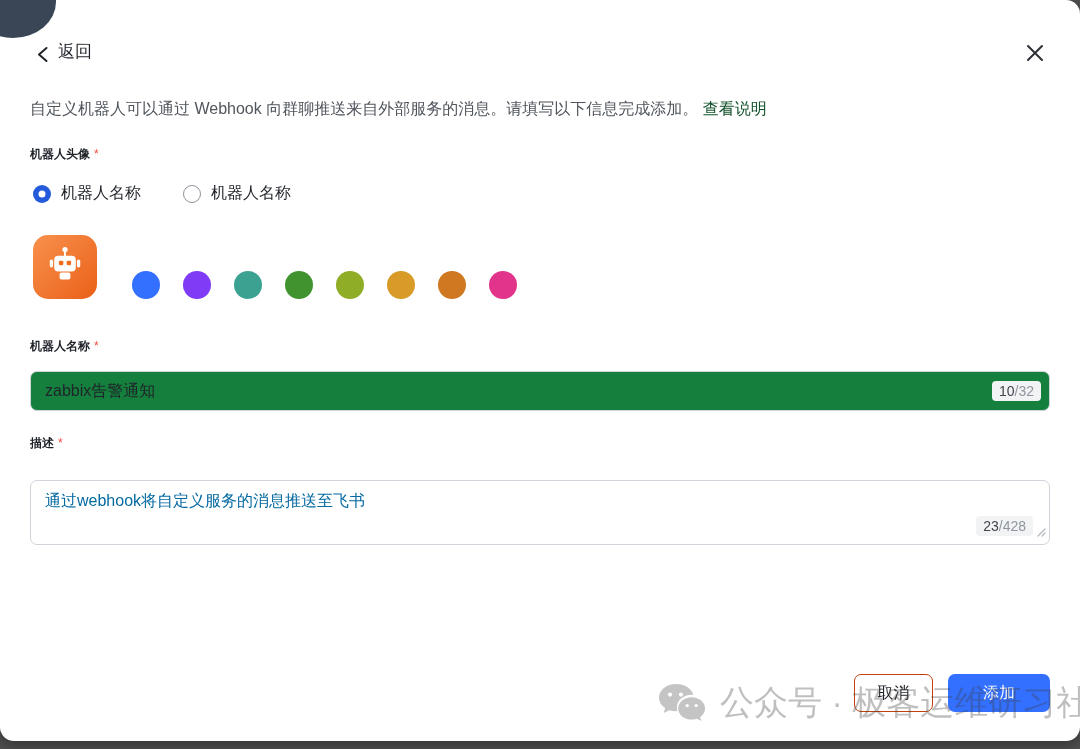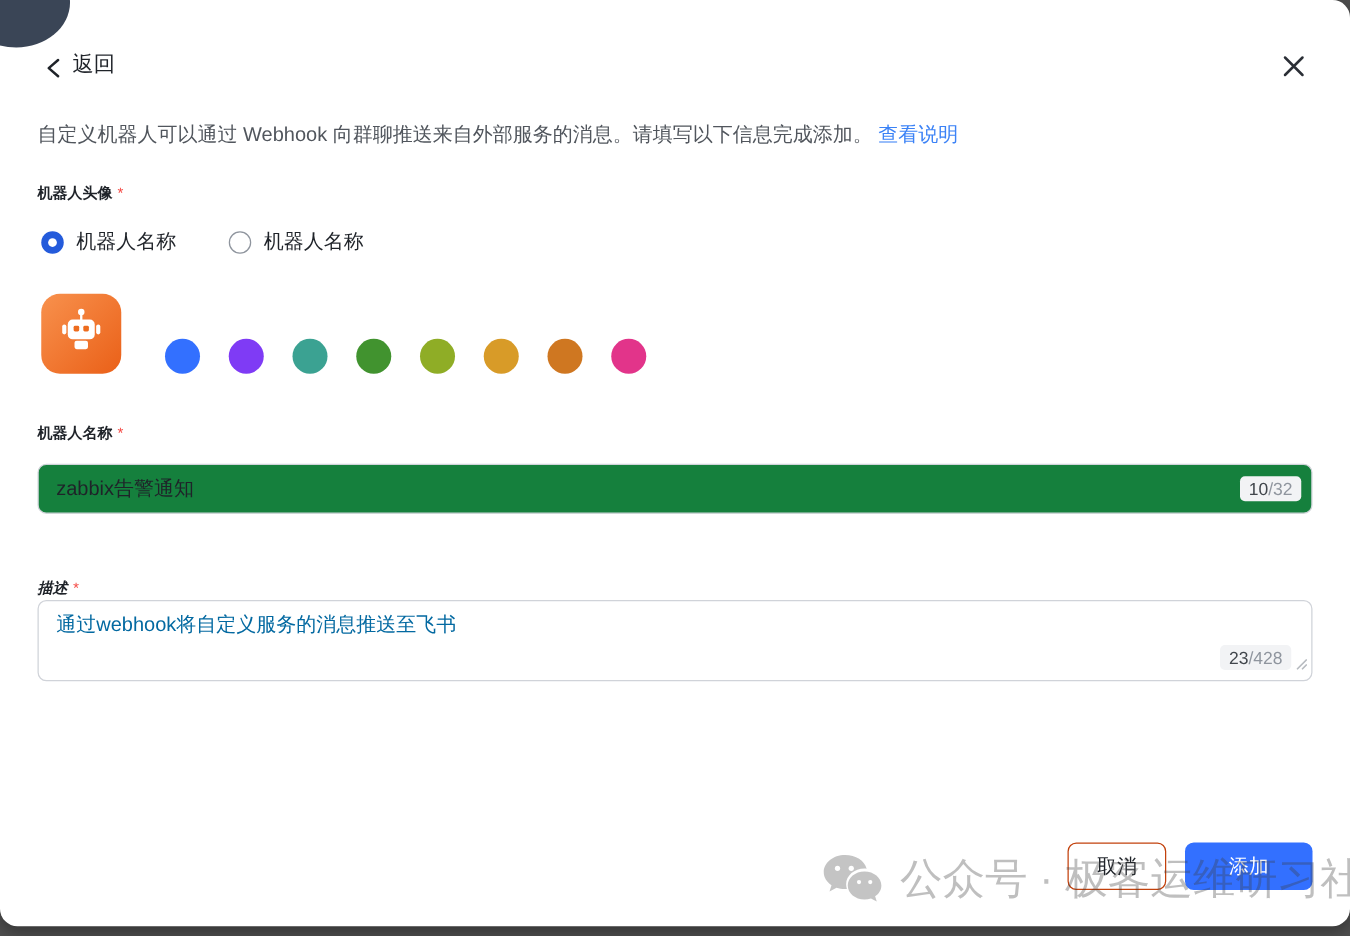--- a/index.html
+++ b/index.html
@@ -33,30 +33,30 @@
   .close-btn {
     position:absolute; right:32px; top:40px;
     width:26px; height:26px; display:flex; align-items:center; justify-content:center;
     cursor:pointer;
   }
   
   .intro {
     position:absolute; left:30px; top:98px; width:1020px;
     font-size:16px; line-height:21px; color:#51565d;
   }
-  .intro a { color:#3b82f6; text-decoration:none; cursor:pointer;text-align:center; }
+  .intro a { color:#14532d; text-decoration:none; cursor:pointer;text-align:center; }
   
   .field-label {
     position:absolute; left:30px;
     font-size:12px; font-weight:700; color:#1f2329;
   }
   .field-label .req { color:#f54a45; margin-left:4px; font-weight:400; }
   .lbl-avatar { top:146px; }
   .lbl-name   { top:338px; }
-  .lbl-desc   { top:462px;font-style:italic; }
+  .lbl-desc   { top:435px; }
   
   .radio-row {
     position:absolute; left:33px; top:183px;
     display:flex; align-items:center; gap:42px;
   }
   .radio-opt { display:flex; align-items:center; gap:10px; font-size:16px; color:#1f2329; cursor:pointer; }
   .radio {
     width:18px; height:18px; border-radius:50%;
     border:1.5px solid #8f959e; background:#fff; position:relative;
   }

